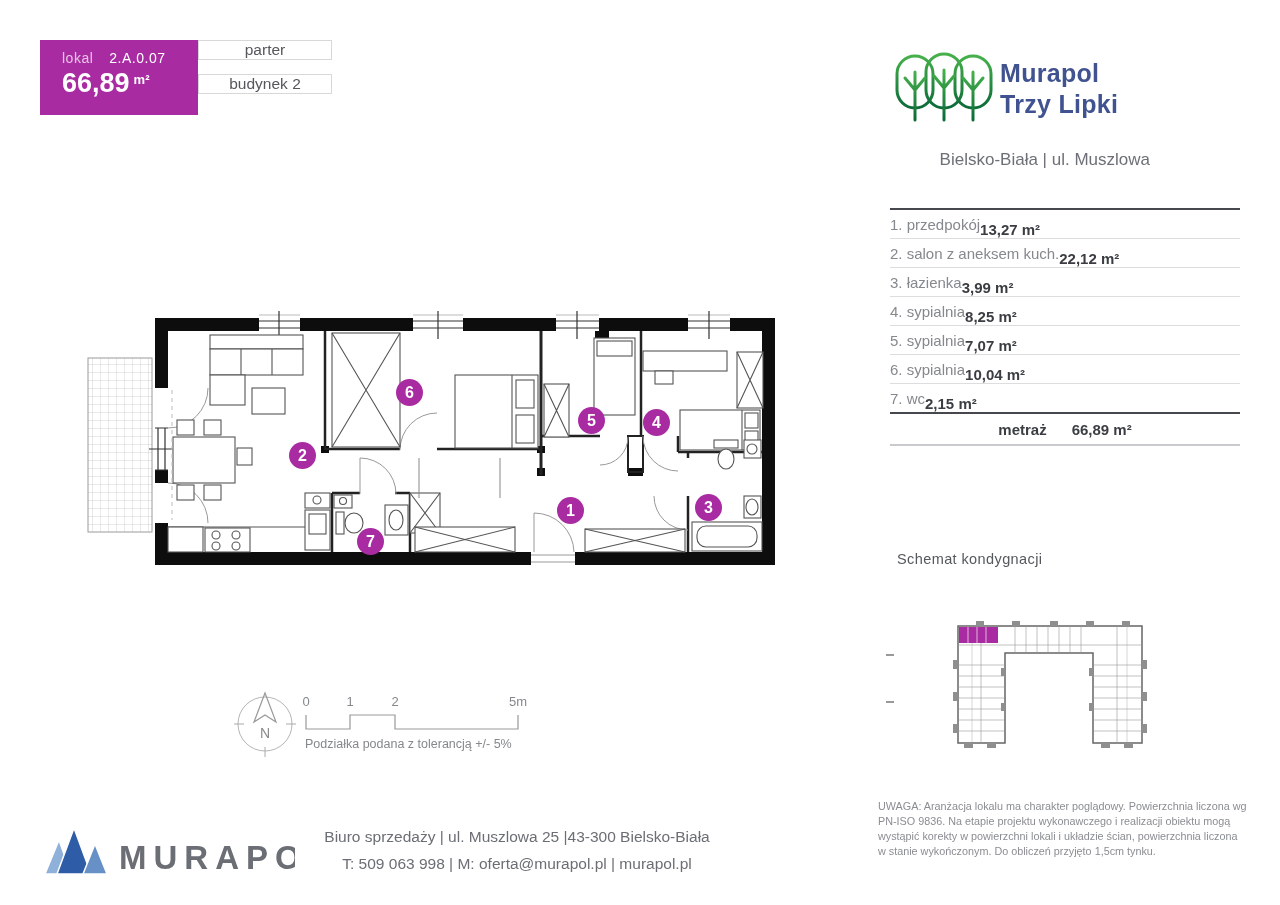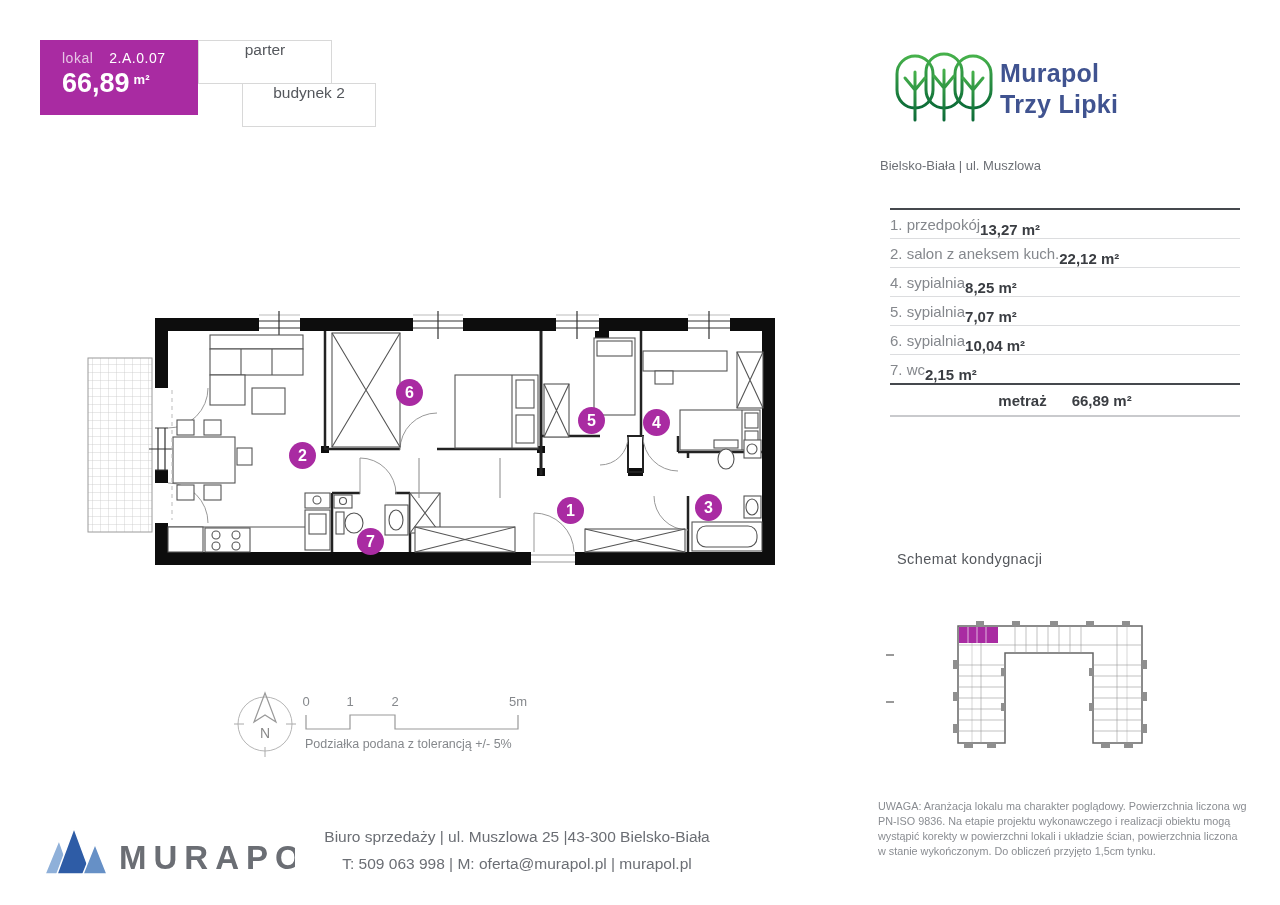--- a/index.html
+++ b/index.html
@@ -6,27 +6,27 @@
   html,body{margin:0;padding:0;background:#fff;}
   body{font-family:"Liberation Sans", sans-serif;}
   #page{position:relative;width:1280px;height:905px;background:#fff;overflow:hidden;}
 
   
   .unit-card{position:absolute;left:40px;top:40px;width:158px;height:75px;background:var(--accent);color:#fff;box-sizing:border-box;padding:10px 0 8px 22px;}
   .unit-card .l1{font-size:14px;letter-spacing:.5px;}
   .unit-card .l1 .lbl{color:rgba(255,255,255,.72);margin-right:16px;}
   .unit-card .l2{margin-top:2px;font-size:27px;font-weight:bold;}
   .unit-card .l2 .unit{font-size:13px;font-weight:bold;vertical-align:8px;margin-left:4px;}
-  .floor-box,.bldg-box{position:absolute;left:198px;width:134px;height:44px;box-sizing:border-box;border:1px solid #d8d8d8;display:flex;align-items:flex-start;justify-content:center;font-size:15.5px;color:#54575C;background:#fff;}
+  .floor-box,.bldg-box{position:absolute;left:198px;width:134px;height:20px;box-sizing:border-box;border:1px solid #d8d8d8;display:flex;align-items:flex-end;justify-content:center;font-size:15.5px;color:#54575C;background:#fff;}
   .floor-box{top:40px;}
-  .bldg-box{top:83px;margin-left:44px;}
+  .bldg-box{top:74px;}
 
   
   .brand-title{position:absolute;left:1000px;top:58px;font-size:25px;line-height:1.22;font-weight:bold;color:var(--brand-blue);letter-spacing:.3px;}
-  .brand-loc{position:absolute;left:880px;top:150px;width:270px;text-align:left;font-size:13px;color:#6d7076;margin-top:8px;}
+  .brand-loc{position:absolute;left:880px;top:150px;width:270px;text-align:right;font-size:17px;color:#6d7076;}
 
   
   .rooms-table{position:absolute;left:890px;top:208px;width:350px;border-top:2px solid #45484d;}
   .room-row{display:flex;align-items:center;height:28px;border-bottom:1px solid #dcdddf;font-size:15px;}
   .room-row .rname{color:var(--gray-text);}
   .room-row .rarea{color:var(--dark-text);font-weight:bold;margin-top:10px;}
   .room-row.last{border-bottom:2px solid #45484d;}
   .total-row{display:flex;justify-content:center;align-items:center;height:30px;border-bottom:2px solid #c9cacd;font-size:15px;gap:25px;}
   .total-row .tname{color:var(--dark-text);font-weight:bold;}
   .total-row .tarea{color:var(--dark-text);font-weight:bold;}
@@ -97,20 +97,24 @@
   <div class="rooms-table">
     <div class="room-row">
         <span class="rname">1. przedpokój</span>
         <span class="rarea">13,27 m²</span>
       </div>
     <div class="room-row">
         <span class="rname">2. salon z aneksem kuch.</span>
         <span class="rarea">22,12 m²</span>
       </div>
     <div class="room-row">
+        <span class="rname">3. łazienka</span>
+        <span class="rarea">3,99 m²</span>
+      </div>
+    <div class="room-row">
         <span class="rname">4. sypialnia</span>
         <span class="rarea">8,25 m²</span>
       </div>
     <div class="room-row">
         <span class="rname">5. sypialnia</span>
         <span class="rarea">7,07 m²</span>
       </div>
     <div class="room-row">
         <span class="rname">6. sypialnia</span>
         <span class="rarea">10,04 m²</span>

